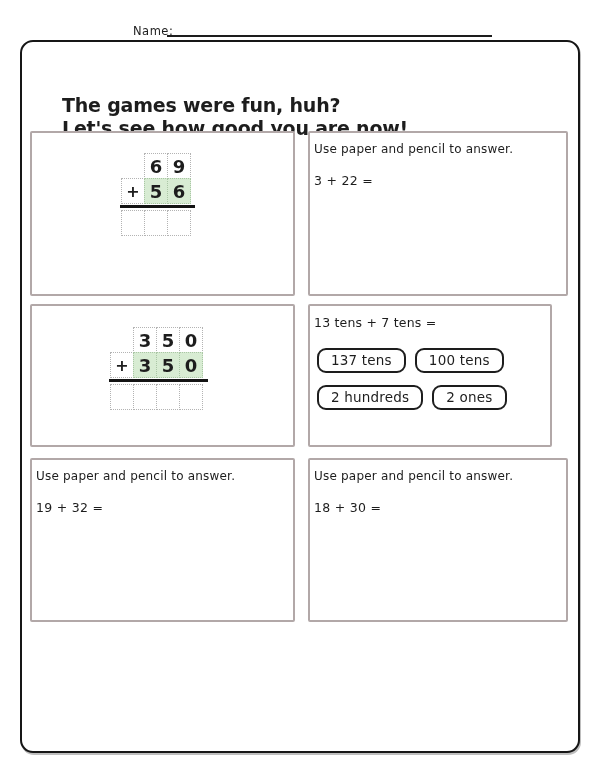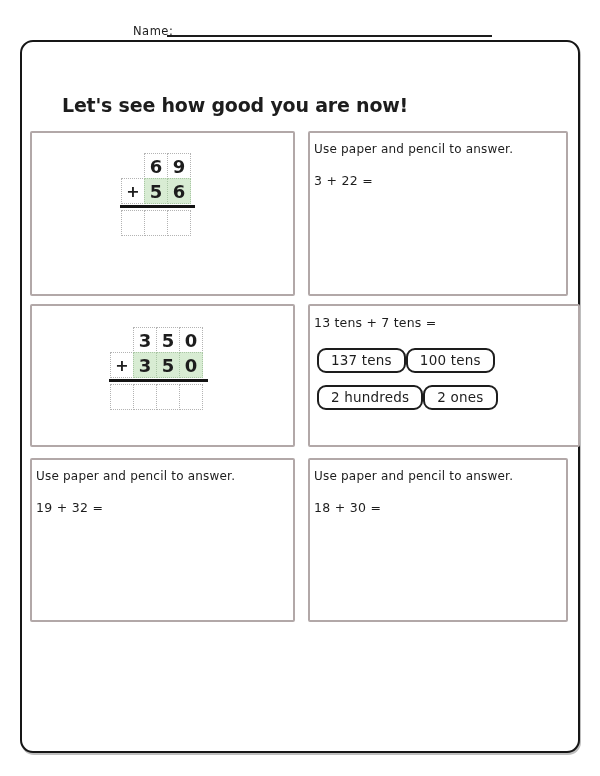--- a/index.html
+++ b/index.html
@@ -41,21 +41,21 @@
   
   .card {
     position: absolute;
     border: 2px solid #b2a8a8;
     border-radius: 2px;
     background: #ffffff;
   }
   .card.p1 { left: 30px;  top: 131px; width: 265px; height: 165px; }
   .card.p2 { left: 308px; top: 131px; width: 260px; height: 165px; }
   .card.p3 { left: 30px;  top: 304px; width: 265px; height: 143px; }
-  .card.p4 { left: 308px; top: 304px; width: 272px; height: 143px; }
+  .card.p4 { left: 308px; top: 304px; width: 244px; height: 143px; }
   .card.p5 { left: 30px;  top: 458px; width: 265px; height: 164px; }
   .card.p6 { left: 308px; top: 458px; width: 260px; height: 164px; }
 
   .card-text { padding: 9px 8px 0 4px; }
   .instruction { font-size: 12px; letter-spacing: 0.2px; line-height: 15px; }
   .equation { font-size: 12.5px; letter-spacing: 0.3px; margin-top: 16px; }
   .question { font-size: 12.5px; letter-spacing: 0.2px; }
 
   
   .mathblock { position: absolute; }
@@ -74,21 +74,21 @@
   .cell.spacer { border: none; background: transparent; }
   .cell.hl { background: #d8ecd3; border-color: #aac6a5; }
   .cell.op { font-size: 16px; }
   .sumline {
     height: 3px; background: #141414;
     margin: 1px 0 2px -1px;
   }
 
   
   .choices { margin: 18px 0 0 3px; }
-  .choice-row { display: flex; margin-bottom: 12px; }
+  .choice-row { display: flex; gap: 9px; margin-bottom: 12px; }
   .pill {
     display: inline-flex; align-items: center; justify-content: center;
     border: 2.5px solid #1d1d1d;
     border-radius: 9px;
     background: #ffffff;
     font-family: inherit; color: #1d1d1d;
     font-size: 13.5px; letter-spacing: 0.2px;
     padding: 2px 12px 3px;
     cursor: pointer;
   }
@@ -96,20 +96,21 @@
 </head>
 <body>
 
 <div id="page">
 
   <span class="name-label">Name:</span>
   <div class="name-line"></div>
 
   <div class="frame">
     <div class="title">
+      <div>The games were fun, huh?</div>
       <div>Let's see how good you are now!</div>
     </div>
   </div>
 
   <div class="card p1">
     <div class="mathblock mb1">
       <div class="mrow">
         <div class="cell spacer"></div>
         <div class="cell">6</div>
         <div class="cell">9</div>

